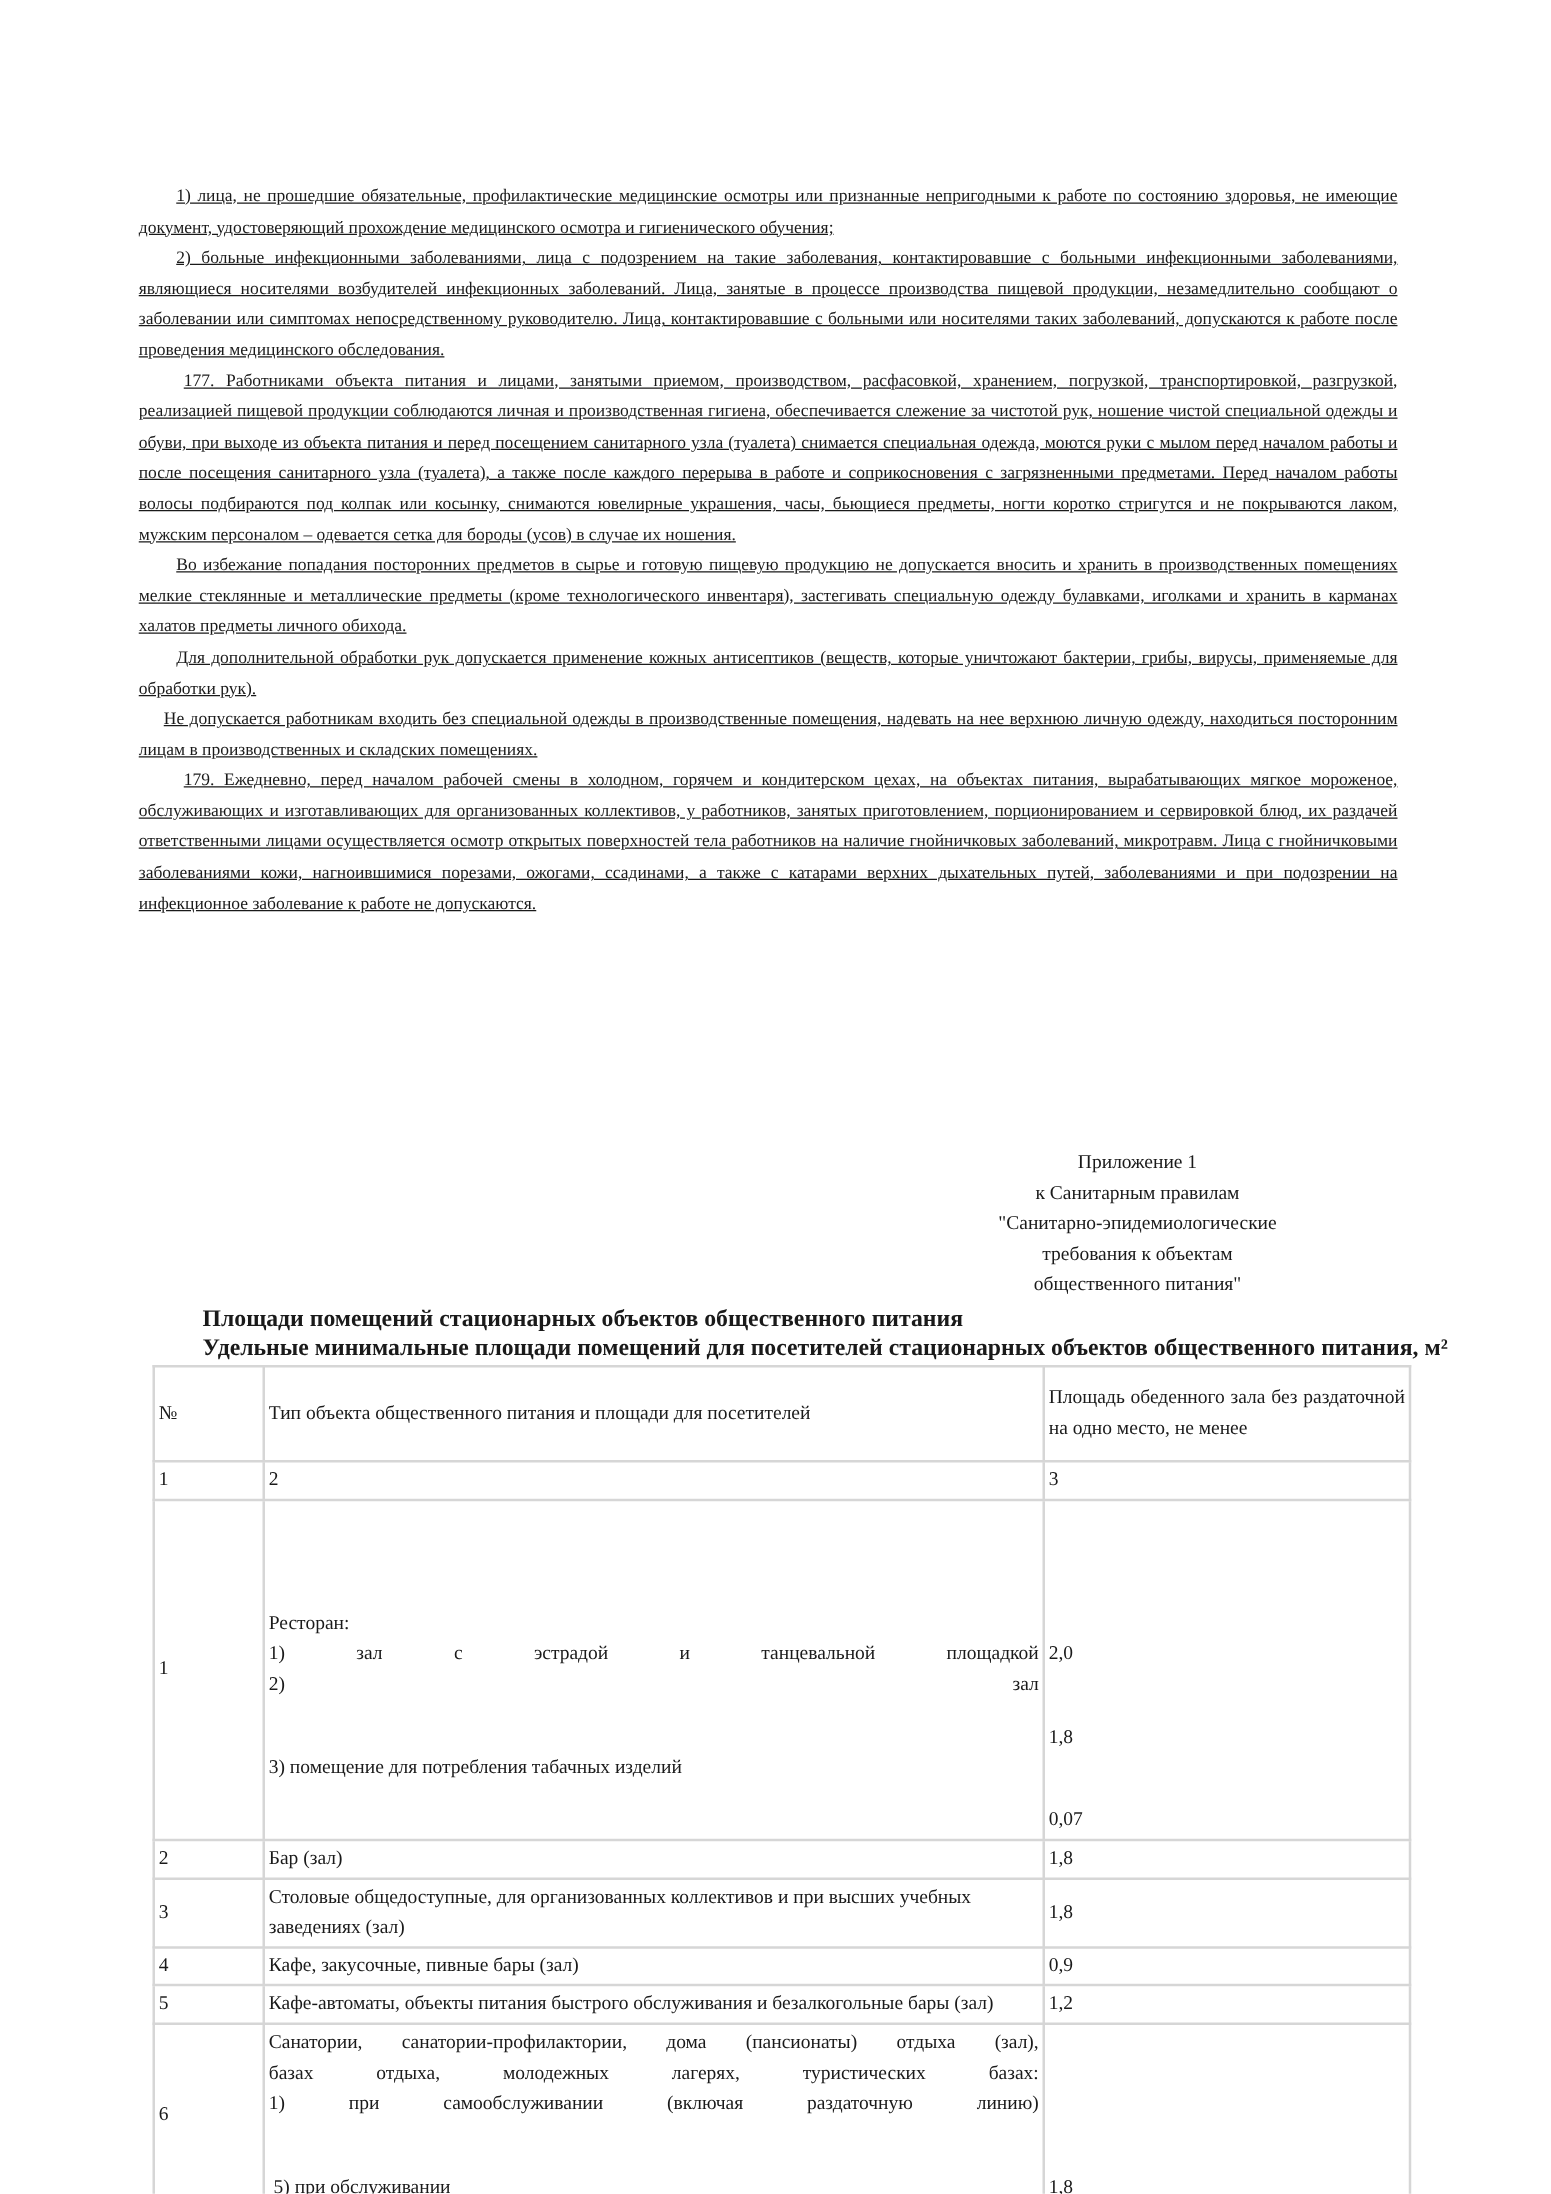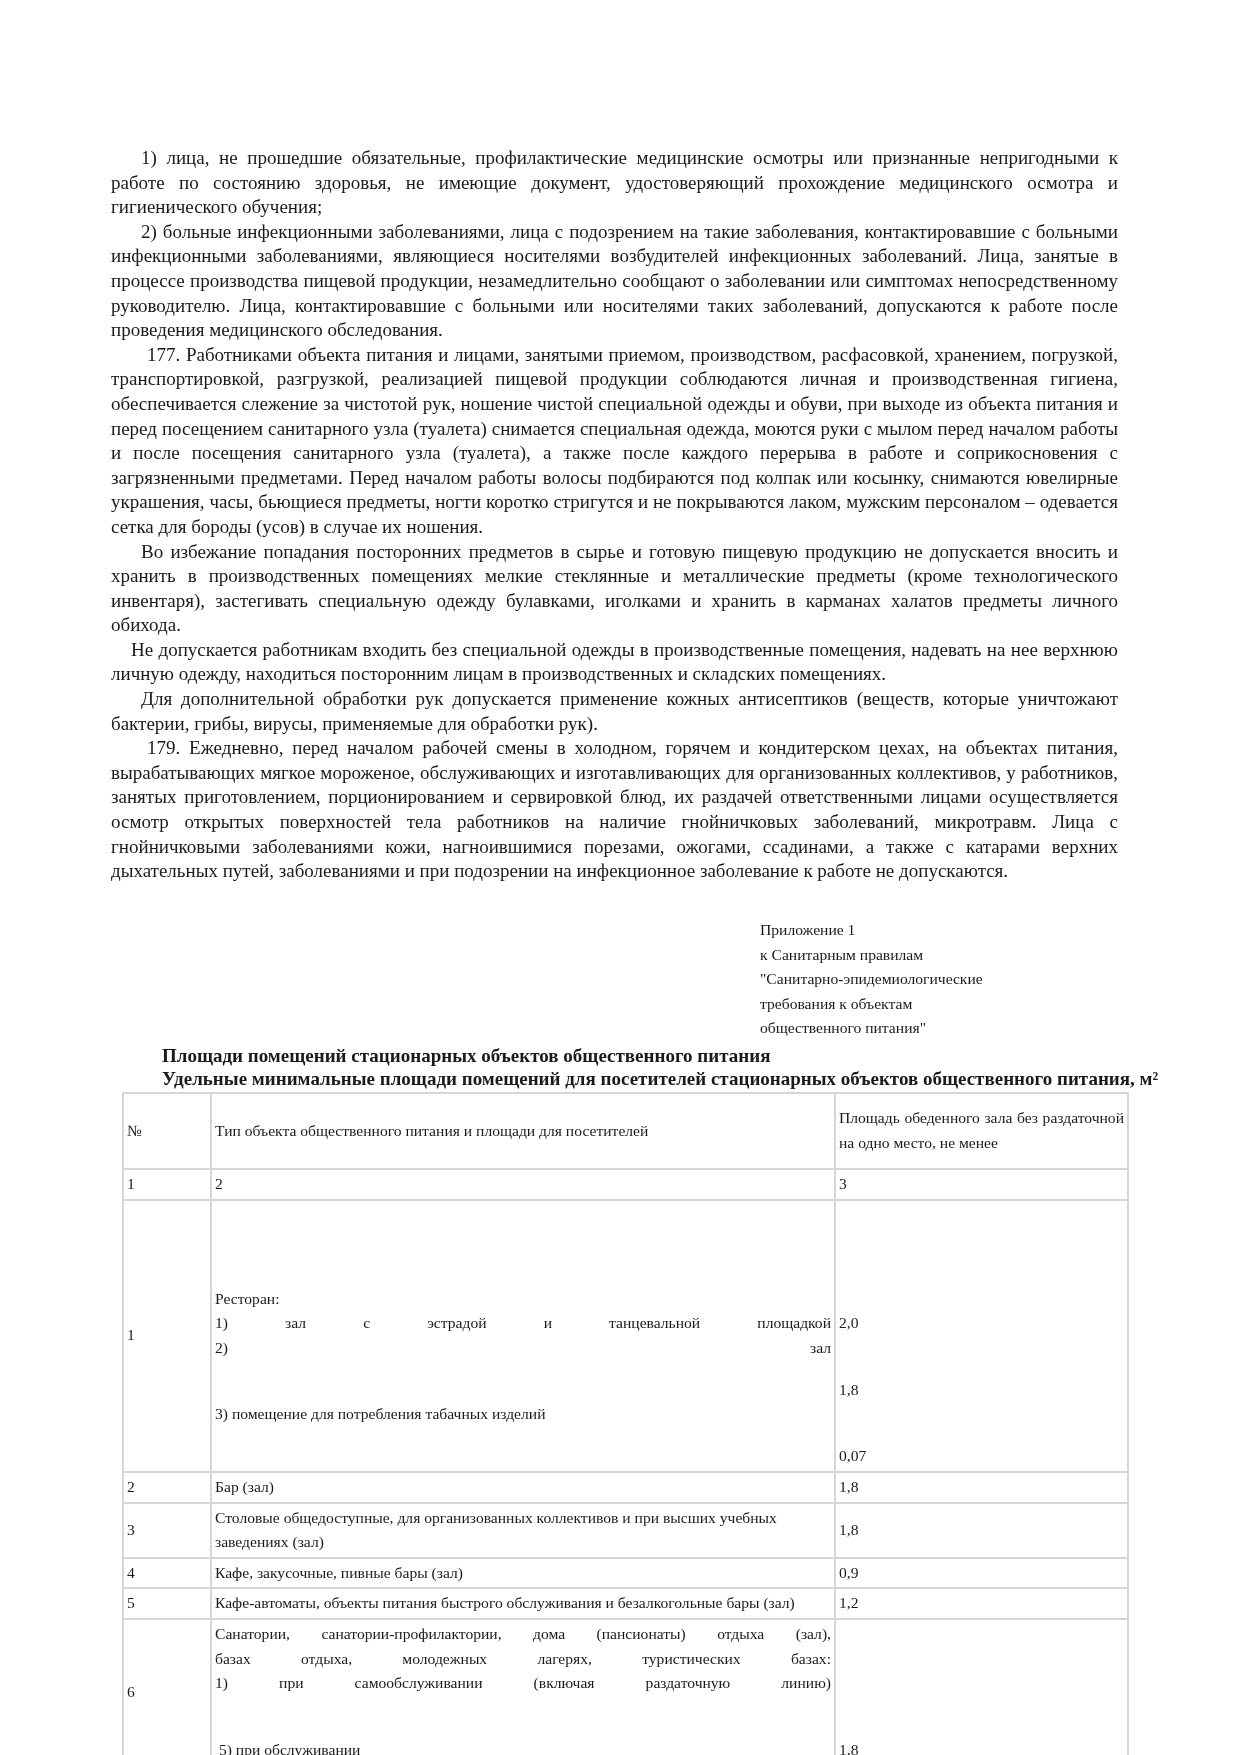--- a/index.html
+++ b/index.html
@@ -1,22 +1,22 @@
 <!DOCTYPE html>
 <html><head>
 <meta charset="utf-8">
 <style>
   html, body { margin: 0; padding: 0; background: #ffffff; }
   body { width: 1241px; height: 1755px; position: relative; overflow: hidden;
          font-family: "Liberation Serif", "DejaVu Serif", serif; color: #1a1a1a; }
   .page { position: absolute; left: 111px; top: 146px; width: 1007px; }
-  .p { font-size: 19px; line-height: 24.6px; text-align: justify; margin: 0; text-indent: 30px; }
+  .p { font-size: 14px; line-height: 24.6px; text-align: justify; margin: 0; text-indent: 30px; text-decoration: underline; }
   .p.i2 { text-indent: 36px; }
   .p.i3 { text-indent: 20px; }
-  .appendix { position: absolute; left: 760px; top: 918px; width: 300px; text-align: left;
+  .appendix { position: absolute; left: 760px; top: 918px; width: 300px; text-align: center;
               font-size: 15.6px; line-height: 24.6px; }
   .heading { position: absolute; left: 117px; font-weight: bold; font-size: 19px; line-height: 22px;
              font-family: "Liberation Serif", serif; margin-left: 45px; }
   .h1 { top: 1045px; }
   .h2 { top: 1068px; }
   table.areas { position: absolute; left: 122px; top: 1092px; width: 1007px; border-collapse: collapse;
                 font-size: 15.6px; line-height: 24.6px; }
   table.areas td { border: 2px solid #d6d6d6; vertical-align: middle; padding: 2px 3px; text-align: left; }
   td.c-no { width: 80px; }
   td.c-type { width: 616px; }
@@ -25,22 +25,22 @@
   .val-line { display: block; margin-top: 42px; }
 </style>
 </head>
 <body>
 
 <div class="page">
   <p class="p">1) лица, не прошедшие обязательные, профилактические медицинские осмотры или признанные непригодными к работе по состоянию здоровья, не имеющие документ, удостоверяющий прохождение медицинского осмотра и гигиенического обучения;</p>
   <p class="p">2) больные инфекционными заболеваниями, лица с подозрением на такие заболевания, контактировавшие с больными инфекционными заболеваниями, являющиеся носителями возбудителей инфекционных заболеваний. Лица, занятые в процессе производства пищевой продукции, незамедлительно сообщают о заболевании или симптомах непосредственному руководителю. Лица, контактировавшие с больными или носителями таких заболеваний, допускаются к работе после проведения медицинского обследования.</p>
   <p class="p i2">177. Работниками объекта питания и лицами, занятыми приемом, производством, расфасовкой, хранением, погрузкой, транспортировкой, разгрузкой, реализацией пищевой продукции соблюдаются личная и производственная гигиена, обеспечивается слежение за чистотой рук, ношение чистой специальной одежды и обуви, при выходе из объекта питания и перед посещением санитарного узла (туалета) снимается специальная одежда, моются руки с мылом перед началом работы и после посещения санитарного узла (туалета), а также после каждого перерыва в работе и соприкосновения с загрязненными предметами. Перед началом работы волосы подбираются под колпак или косынку, снимаются ювелирные украшения, часы, бьющиеся предметы, ногти коротко стригутся и не покрываются лаком, мужским персоналом – одевается сетка для бороды (усов) в случае их ношения.</p>
   <p class="p">Во избежание попадания посторонних предметов в сырье и готовую пищевую продукцию не допускается вносить и хранить в производственных помещениях мелкие стеклянные и металлические предметы (кроме технологического инвентаря), застегивать специальную одежду булавками, иголками и хранить в карманах халатов предметы личного обихода.</p>
+  <p class="p">Для дополнительной обработки рук допускается применение кожных антисептиков (веществ, которые уничтожают бактерии, грибы, вирусы, применяемые для обработки рук).</p>
   <p class="p i3">Не допускается работникам входить без специальной одежды в производственные помещения, надевать на нее верхнюю личную одежду, находиться посторонним лицам в производственных и складских помещениях.</p>
-  <p class="p">Для дополнительной обработки рук допускается применение кожных антисептиков (веществ, которые уничтожают бактерии, грибы, вирусы, применяемые для обработки рук).</p>
   <p class="p i2">179. Ежедневно, перед началом рабочей смены в холодном, горячем и кондитерском цехах, на объектах питания, вырабатывающих мягкое мороженое, обслуживающих и изготавливающих для организованных коллективов, у работников, занятых приготовлением, порционированием и сервировкой блюд, их раздачей ответственными лицами осуществляется осмотр открытых поверхностей тела работников на наличие гнойничковых заболеваний, микротравм. Лица с гнойничковыми заболеваниями кожи, нагноившимися порезами, ожогами, ссадинами, а также с катарами верхних дыхательных путей, заболеваниями и при подозрении на инфекционное заболевание к работе не допускаются.</p>
 </div>
 
 <div class="appendix">
   <div>Приложение 1</div>
   <div>к Санитарным правилам</div>
   <div>"Санитарно-эпидемиологические</div>
   <div>требования к объектам</div>
   <div>общественного питания"</div>
 </div>

